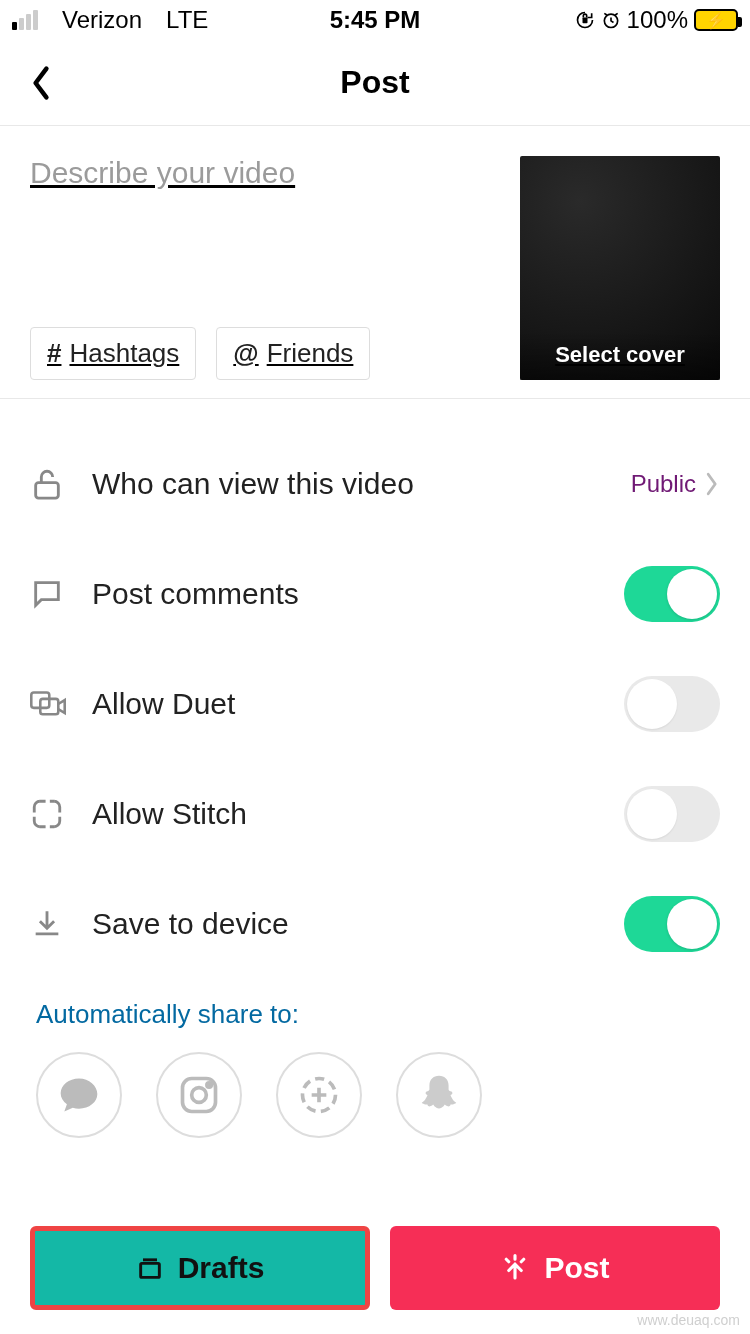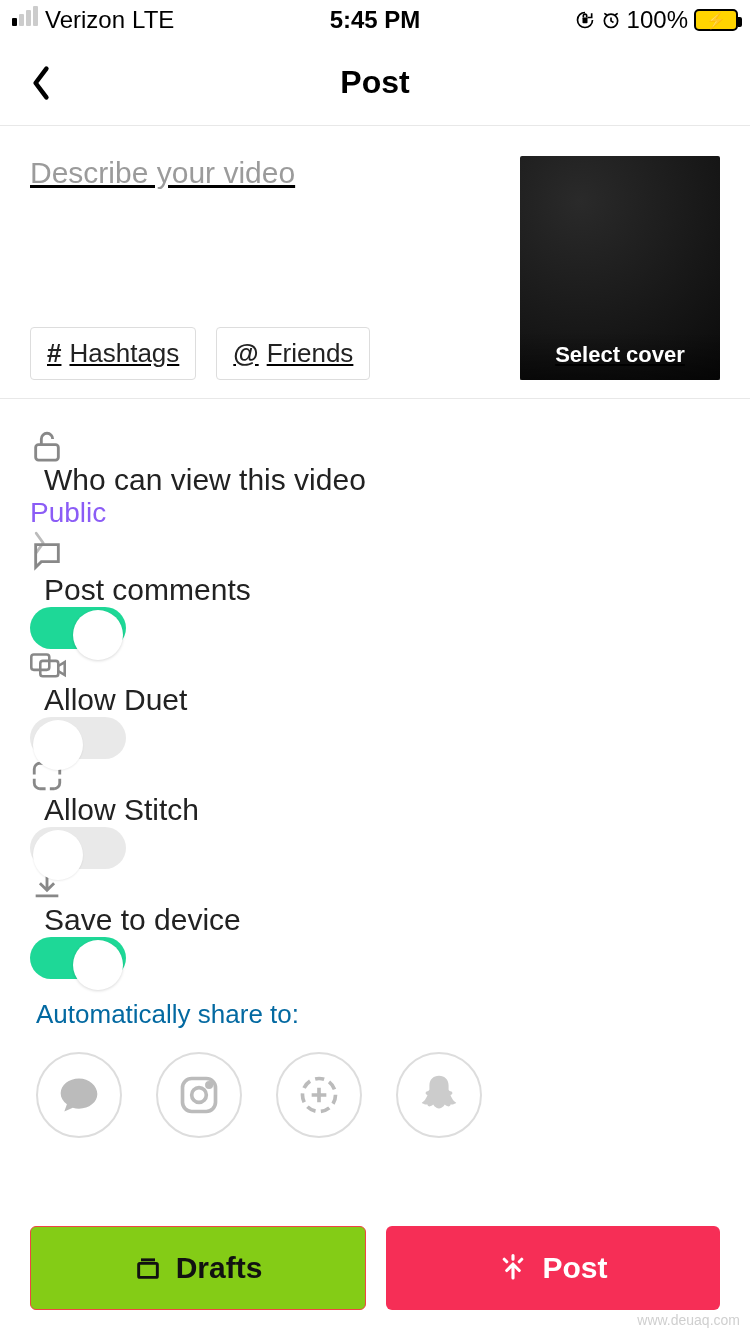--- a/index.html
+++ b/index.html
@@ -1,20 +1,20 @@
 <!DOCTYPE html>
 <html><head>
 <meta charset="utf-8">
 <style>
   * { box-sizing: border-box; margin: 0; padding: 0; font-family: -apple-system, "Helvetica Neue", Arial, sans-serif; }
   body { width: 750px; height: 1334px; background: #fff; position: relative; overflow: hidden; }
 
   
   .status-bar { height: 40px; display: flex; align-items: center; justify-content: space-between; padding: 0 12px; font-size: 24px; font-weight: 500; }
-  .status-left { display: flex; align-items: flex-start; gap: 7px; }
+  .status-left { display: flex; align-items: center; gap: 24px; }
   .status-center { position: absolute; left: 50%; transform: translateX(-50%); font-weight: 600; }
   .status-right { display: flex; align-items: center; gap: 6px; }
   .signal-bars { display: flex; align-items: flex-end; gap: 2px; }
   .signal-bars span { width: 5px; background: #ccc; border-radius: 1px; }
   .signal-bars span:nth-child(1){ height:8px; background:#000; }
   .signal-bars span:nth-child(2){ height:12px; }
   .signal-bars span:nth-child(3){ height:16px; }
   .signal-bars span:nth-child(4){ height:20px; }
   .battery { width: 44px; height: 22px; border: 2px solid #000; border-radius: 5px; position: relative; background: linear-gradient(to right, #ffd400 0 100%); display: flex; align-items: center; justify-content: center; }
   .battery::after { content:""; position:absolute; right:-6px; top:6px; width:4px; height:10px; background:#000; border-radius:0 2px 2px 0; }
@@ -30,43 +30,43 @@
   .compose-left { flex: 1; display: flex; flex-direction: column; justify-content: space-between; }
   .caption { width: 100%; border: none; font-size: 30px; color: #999; min-height: 140px; resize: none; background: transparent; }
   .caption::placeholder { color: #9b9b9b; }
   .chip-row { display: flex; gap: 20px; }
   .chip { border: 1px solid #ddd; border-radius: 4px; padding: 10px 16px; font-size: 26px; color: #222; display: flex; align-items: center; gap: 8px; background:#fff; }
   .cover { width: 200px; height: 224px; background: radial-gradient(circle at 30% 20%, #2a2a2a, #0a0a0a); border-radius: 2px; position: relative; display:flex; align-items:flex-end; justify-content:center; }
   .cover-label { color: #fff; font-size: 22px; font-weight: 600; padding: 10px 0 12px; text-align:center; width:100%; background: linear-gradient(to top, rgba(0,0,0,0.5), transparent); }
 
   
   .settings { padding: 30px 30px 0 30px; }
-  .row { display: flex; align-items: flex-start; height: 110px; flex-direction: column; }
+  .row { display: flex; align-items: center; height: 110px; }
   .row-icon { width: 48px; display:flex; align-items:center; }
   .row-label { flex: 1; font-size: 30px; color: #222; padding-left: 14px; }
-  .row-value { font-size: 28px; color: #8b5cf6; margin-right: 6px; }
+  .row-value { font-size: 24px; color: #701a75; margin-right: 6px; }
   .chevron { color: #bbb; }
 
   .toggle { width: 96px; height: 56px; border-radius: 28px; position: relative; }
   .toggle.on { background: #1ed897; }
   .toggle.off { background: #e9e9e9; }
   .knob { width: 50px; height: 50px; background: #fff; border-radius: 50%; position: absolute; top: 3px; box-shadow: 0 1px 3px rgba(0,0,0,0.15); }
   .toggle.on .knob { right: 3px; }
   .toggle.off .knob { left: 3px; box-shadow: 0 1px 2px rgba(0,0,0,0.08); }
 
   
   .share-section { padding: 20px 30px 0 36px; }
   .share-label { font-size: 26px; color: #0369a1; margin-bottom: 22px; }
   .share-icons { display: flex; gap: 34px; }
   .share-circle { width: 86px; height: 86px; border: 2px solid #ddd; border-radius: 50%; display: flex; align-items: center; justify-content: center; color: #bbb; }
 
   
   .bottom { position: absolute; bottom: 24px; left: 30px; right: 30px; display: flex; gap: 20px; }
   .btn { flex: 1; height: 84px; border-radius: 6px; display: flex; align-items: center; justify-content: center; gap: 14px; font-size: 30px; font-weight: 600; }
-  .btn-drafts { border: 1px solid #ef4444; background: #84cc16; color: #111; }
+  .btn-drafts { border: 5px solid #ef4444; background: #14b8a6; color: #111; }
   .btn-post { background: #f62e56; color: #fff; border:none; }
 
   .watermark { position: absolute; bottom: 6px; right: 10px; font-size: 14px; color: #bbb; opacity: 0.7; }
 
   svg { display:block; }
 </style>
 </head>
 <body>
 
 <div class="status-bar">

